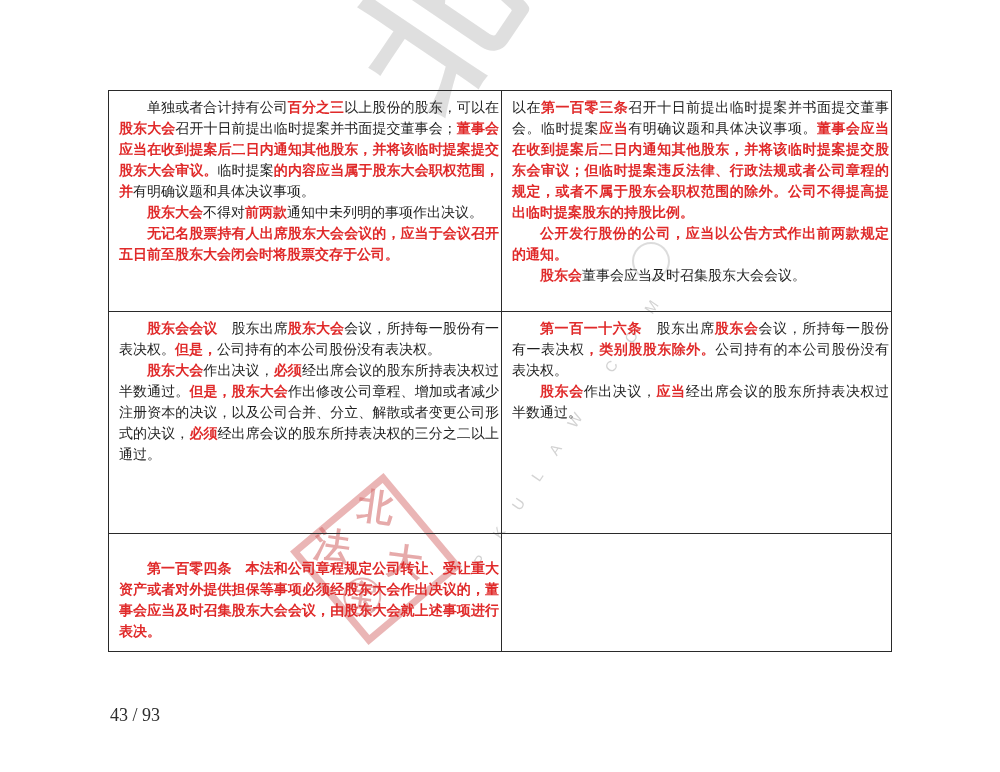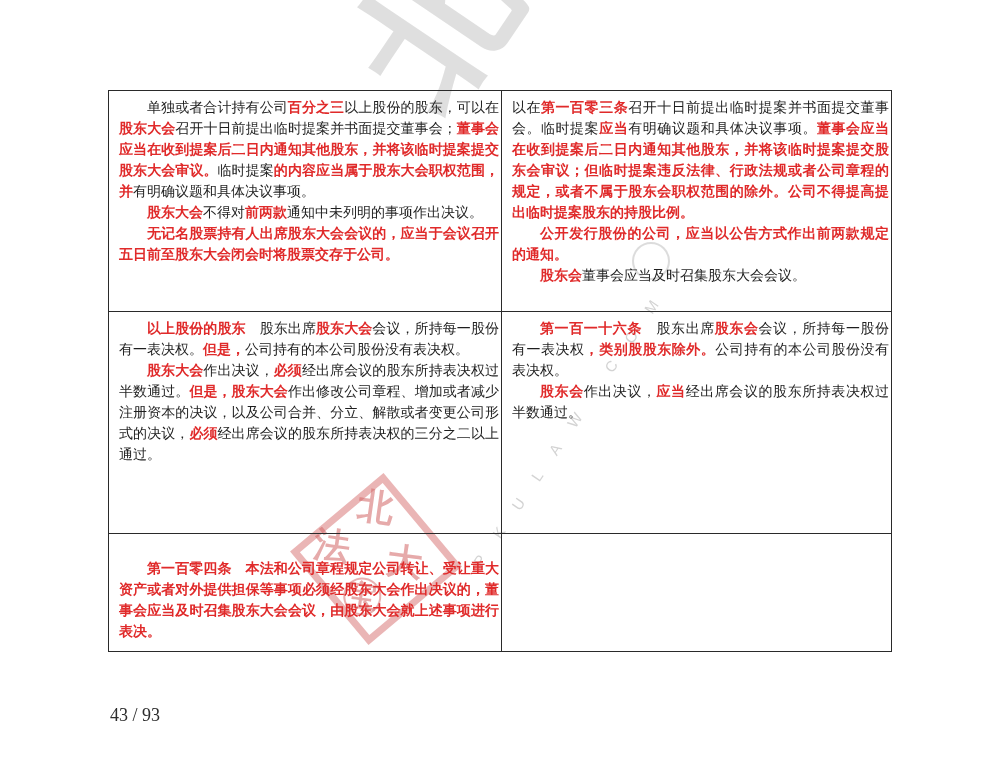--- a/index.html
+++ b/index.html
@@ -88,21 +88,21 @@
       <p class="para indent"><span class="run-black">单独或者合计持有公司</span><span class="run-red">百分之三</span><span class="run-black">以上股份的股东，可以在</span><span class="run-red">股东大会</span><span class="run-black">召开十日前提出临时提案并书面提交董事会；</span><span class="run-red">董事会应当在收到提案后二日内通知其他股东，并将该临时提案提交股东大会审议。</span><span class="run-black">临时提案</span><span class="run-red">的内容应当属于股东大会职权范围，并</span><span class="run-black">有明确议题和具体决议事项。</span></p>
       <p class="para indent"><span class="run-red">股东大会</span><span class="run-black">不得对</span><span class="run-red">前两款</span><span class="run-black">通知中未列明的事项作出决议。</span></p>
       <p class="para indent"><span class="run-red">无记名股票持有人出席股东大会会议的，应当于会议召开五日前至股东大会闭会时将股票交存于公司。</span></p>
     </div>
   <div class="cell">
       <p class="para"><span class="run-black">以在</span><span class="run-red">第一百零三条</span><span class="run-black">召开十日前提出临时提案并书面提交董事会。临时提案</span><span class="run-red">应当</span><span class="run-black">有明确议题和具体决议事项。</span><span class="run-red">董事会应当在收到提案后二日内通知其他股东，并将该临时提案提交股东会审议；但临时提案违反法律、行政法规或者公司章程的规定，或者不属于股东会职权范围的除外。公司不得提高提出临时提案股东的持股比例。</span></p>
       <p class="para indent"><span class="run-red">公开发行股份的公司，应当以公告方式作出前两款规定的通知。</span></p>
       <p class="para indent"><span class="run-red">股东会</span><span class="run-black">董事会应当及时召集股东大会会议。</span></p>
     </div>
   <div class="cell">
-      <p class="para indent"><span class="run-red">以上股份的股东</span><span class="run-black">　股东出席</span><span class="run-red">股东大会</span><span class="run-black">会议，所持每一股份有一表决权。</span><span class="run-red">但是，</span><span class="run-black">公司持有的本公司股份没有表决权。</span></p>
+      <p class="para indent"><span class="run-red">股东会会议</span><span class="run-black">　股东出席</span><span class="run-red">股东大会</span><span class="run-black">会议，所持每一股份有一表决权。</span><span class="run-red">但是，</span><span class="run-black">公司持有的本公司股份没有表决权。</span></p>
       <p class="para indent"><span class="run-red">股东大会</span><span class="run-black">作出决议，</span><span class="run-red">必须</span><span class="run-black">经出席会议的股东所持表决权过半数通过。</span><span class="run-red">但是，股东大会</span><span class="run-black">作出修改公司章程、增加或者减少注册资本的决议，以及公司合并、分立、解散或者变更公司形式的决议，</span><span class="run-red">必须</span><span class="run-black">经出席会议的股东所持表决权的三分之二以上通过。</span></p>
     </div>
   <div class="cell">
       <p class="para indent"><span class="run-red">第一百一十六条</span><span class="run-black">　股东出席</span><span class="run-red">股东会</span><span class="run-black">会议，所持每一股份有一表决权</span><span class="run-red">，类别股股东除外。</span><span class="run-black">公司持有的本公司股份没有表决权。</span></p>
       <p class="para indent"><span class="run-red">股东会</span><span class="run-black">作出决议，</span><span class="run-red">应当</span><span class="run-black">经出席会议的股东所持表决权过半数通过。</span></p>
     </div>
   <div class="cell cell-pad-top">
       <p class="para indent"><span class="run-red">第一百零四条　本法和公司章程规定公司转让、受让重大资产或者对外提供担保等事项必须经股东大会作出决议的，董事会应当及时召集股东大会会议，由股东大会就上述事项进行表决。</span></p>
     </div>
   <div class="cell"></div>

